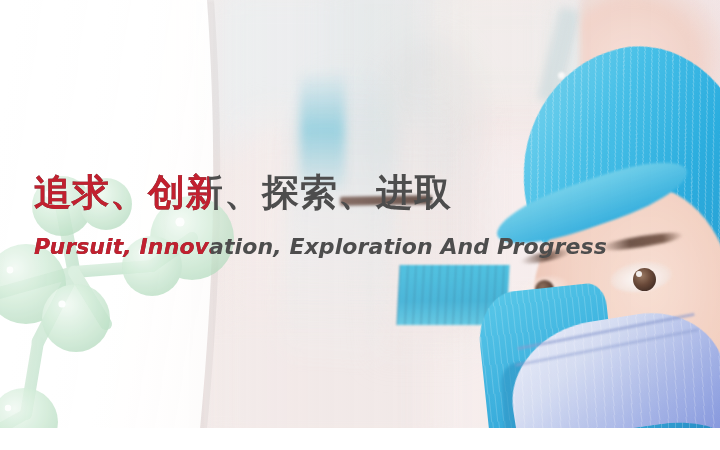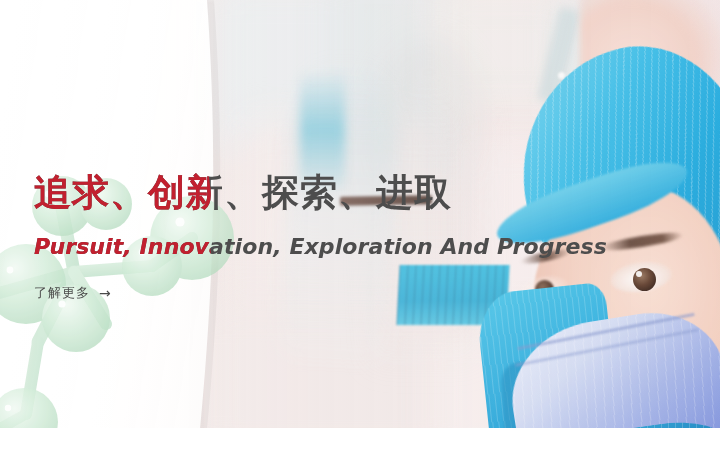--- a/index.html
+++ b/index.html
@@ -346,19 +346,15 @@
     <div class="headline-wrap">
       <div class="headline">追求、创新、探索、进取</div>
       <div class="headline red" aria-hidden="true">追求、创新、探索、进取</div>
     </div>
 
     <div class="sub-wrap">
       <div class="sub">Pursuit, Innovation, Exploration And Progress</div>
       <div class="sub red" aria-hidden="true">Pursuit, Innovation, Exploration And Progress</div>
     </div>
 
-    <div class="cta">
-      <span>了解更多</span>
-      <span class="arrow">→</span>
-    </div>
 
   </div>
 </div>
 
 </body></html>

